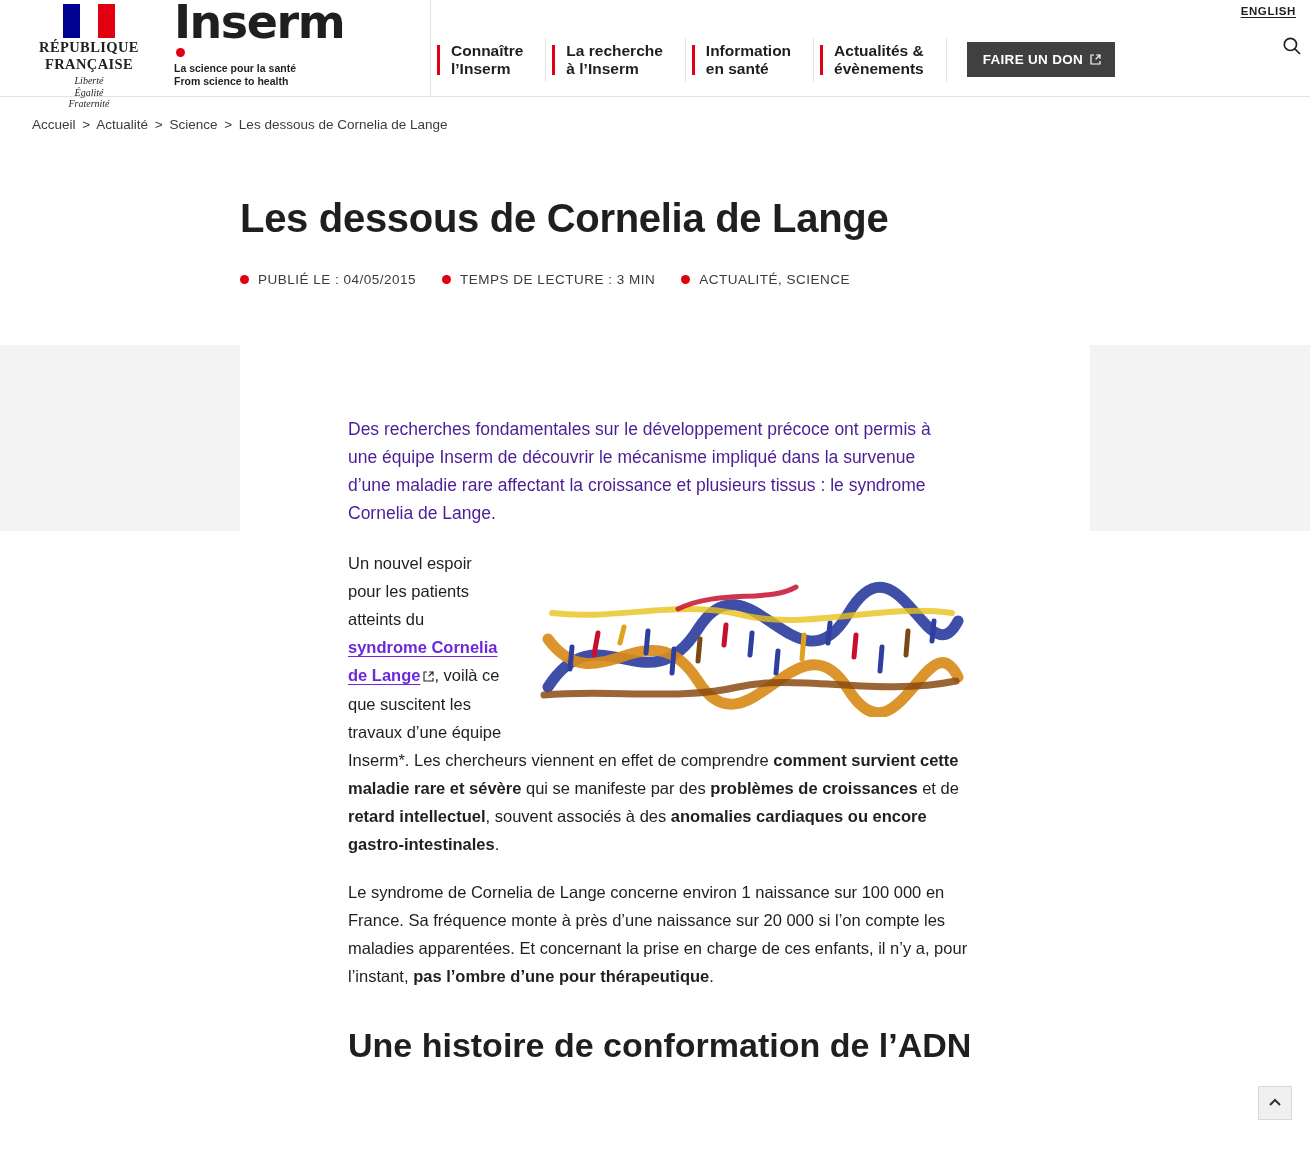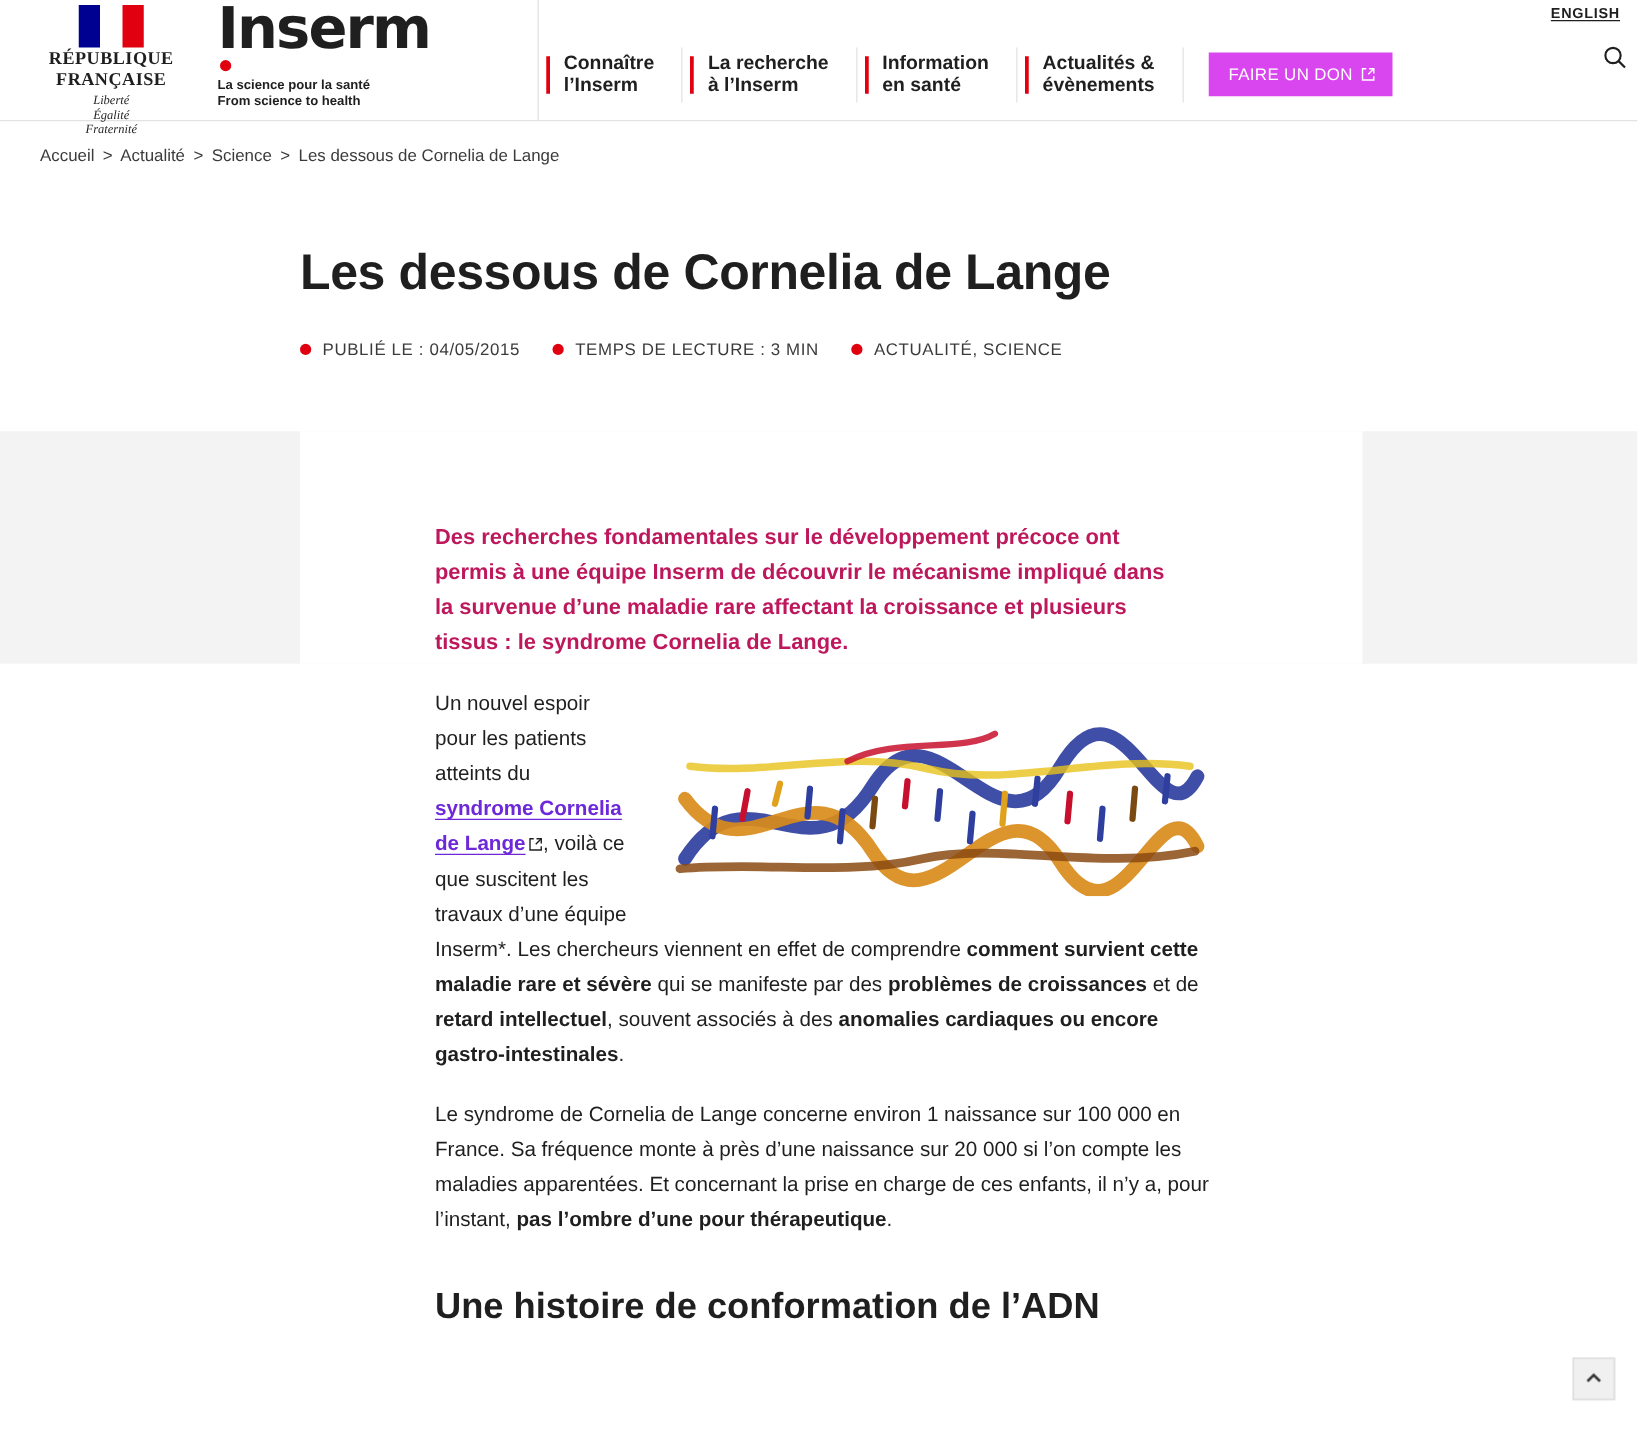--- a/index.html
+++ b/index.html
@@ -125,24 +125,24 @@
   .nav-item::before {
     content: "";
     position: absolute;
     left: 6px; top: 50%;
     transform: translateY(-50%);
     width: 3px; height: 30px;
     background: #e1000f;
   }
   .donate {
     margin-left: 20px;
-    background: #d946ef;
+    background: #404040;
     color: #ffffff;
     font-size: 13.5px;
-    font-weight: normal;
+    font-weight: bold;
     letter-spacing: 0.3px;
     padding: 10px 14px 10px 16px;
     display: flex;
     align-items: center;
     gap: 7px;
     cursor: pointer;
   }
   .ext-ico { display: inline-block; width: 11px; height: 11px; position: relative; }
   .ext-ico svg { display: block; }
   .search-btn {
@@ -208,23 +208,23 @@
   .article {
     position: relative;
     margin: 0;
     padding: 0 0 0 348px;
     width: 1310px;
   }
   .lead {
     width: 596px;
     margin-top: -116px;
     font-size: 17.5px;
-    font-weight: bold;
+    font-weight: normal;
     line-height: 28px;
-    color: #be185d;
+    color: #4c1d95;
   }
   .body-col { width: 624px; }
   .fig {
     float: right;
     width: 444px;
     margin: 20px 0 6px 26px;
   }
   .fig .dna {
     width: 444px;
     height: 148px;
@@ -245,21 +245,21 @@
   }
   p.body.first { margin-top: 22px; }
   .link {
     color: #6d28d9;
     font-weight: bold;
     text-decoration: underline;
     text-underline-offset: 3px;
   }
   .link .ext { display: inline-block; margin-left: 3px; vertical-align: -1px; }
   h2.section {
-    font-size: 29px;
+    font-size: 34px;
     font-weight: bold;
     line-height: 34px;
     margin: 38px 0 0 0;
     color: #1f1f1f;
   }
 
   .to-top {
     position: fixed;
     right: 18px;
     bottom: 36px;

